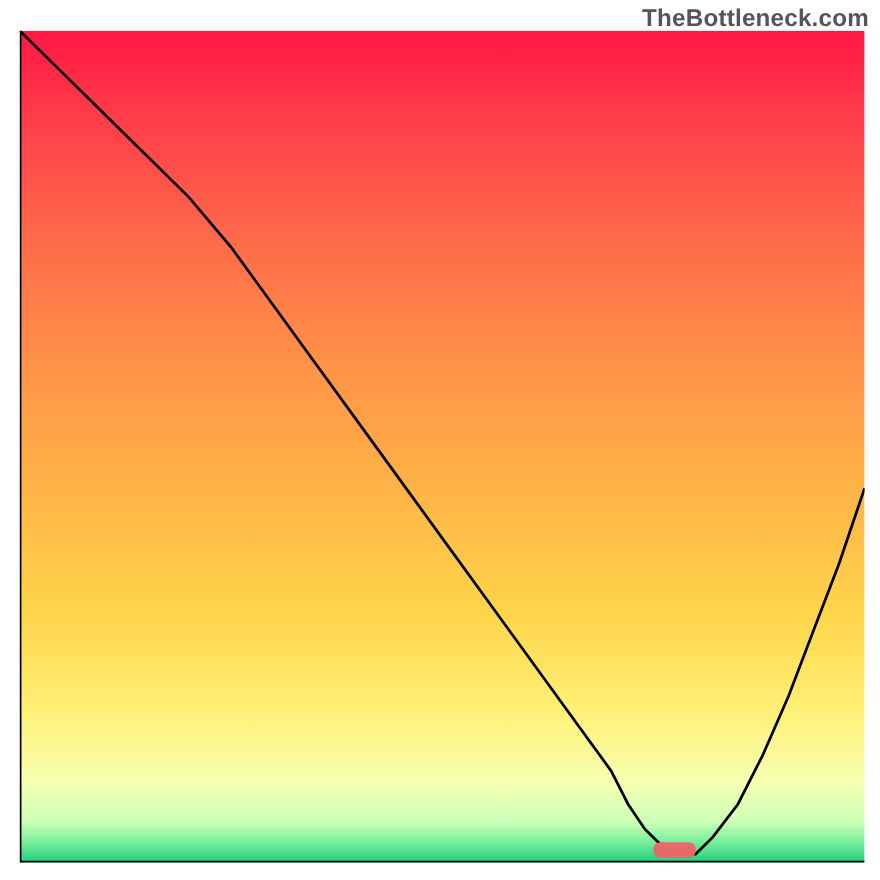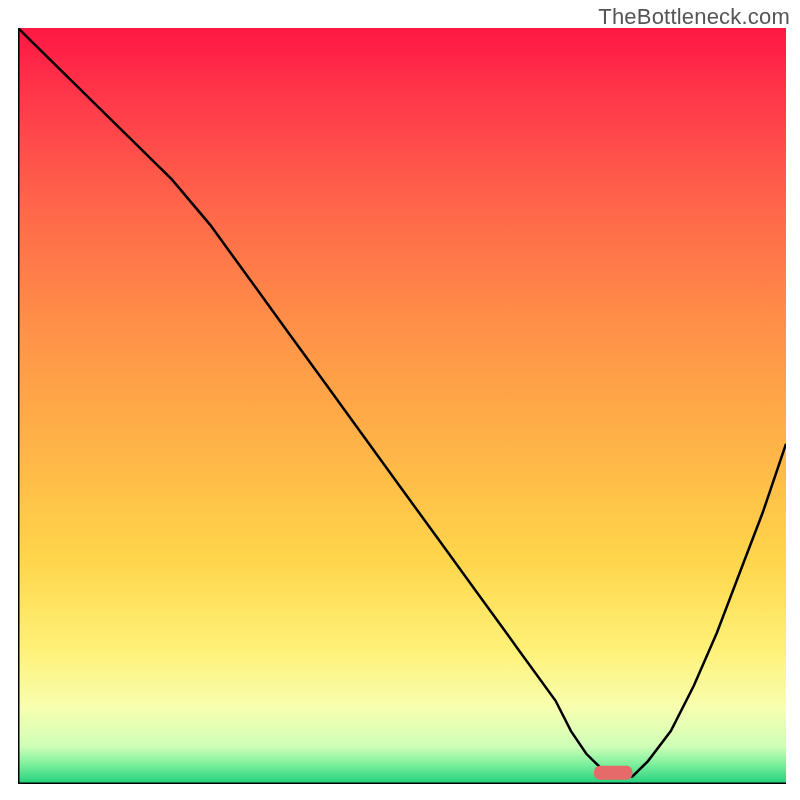--- a/index.html
+++ b/index.html
@@ -14,21 +14,21 @@
   .container {
     position: relative;
     width: 800px;
     height: 800px;
   }
   .watermark {
     position: absolute;
     top: 4px;
     right: 10px;
     font-size: 22px;
-    font-weight: 400;
+    font-weight: 700;
     color: #555555;
     letter-spacing: 0.2px;
     z-index: 10;
   }
   .plot {
     position: absolute;
     left: 18px;
     top: 28px;
     width: 768px;
     height: 756px;

